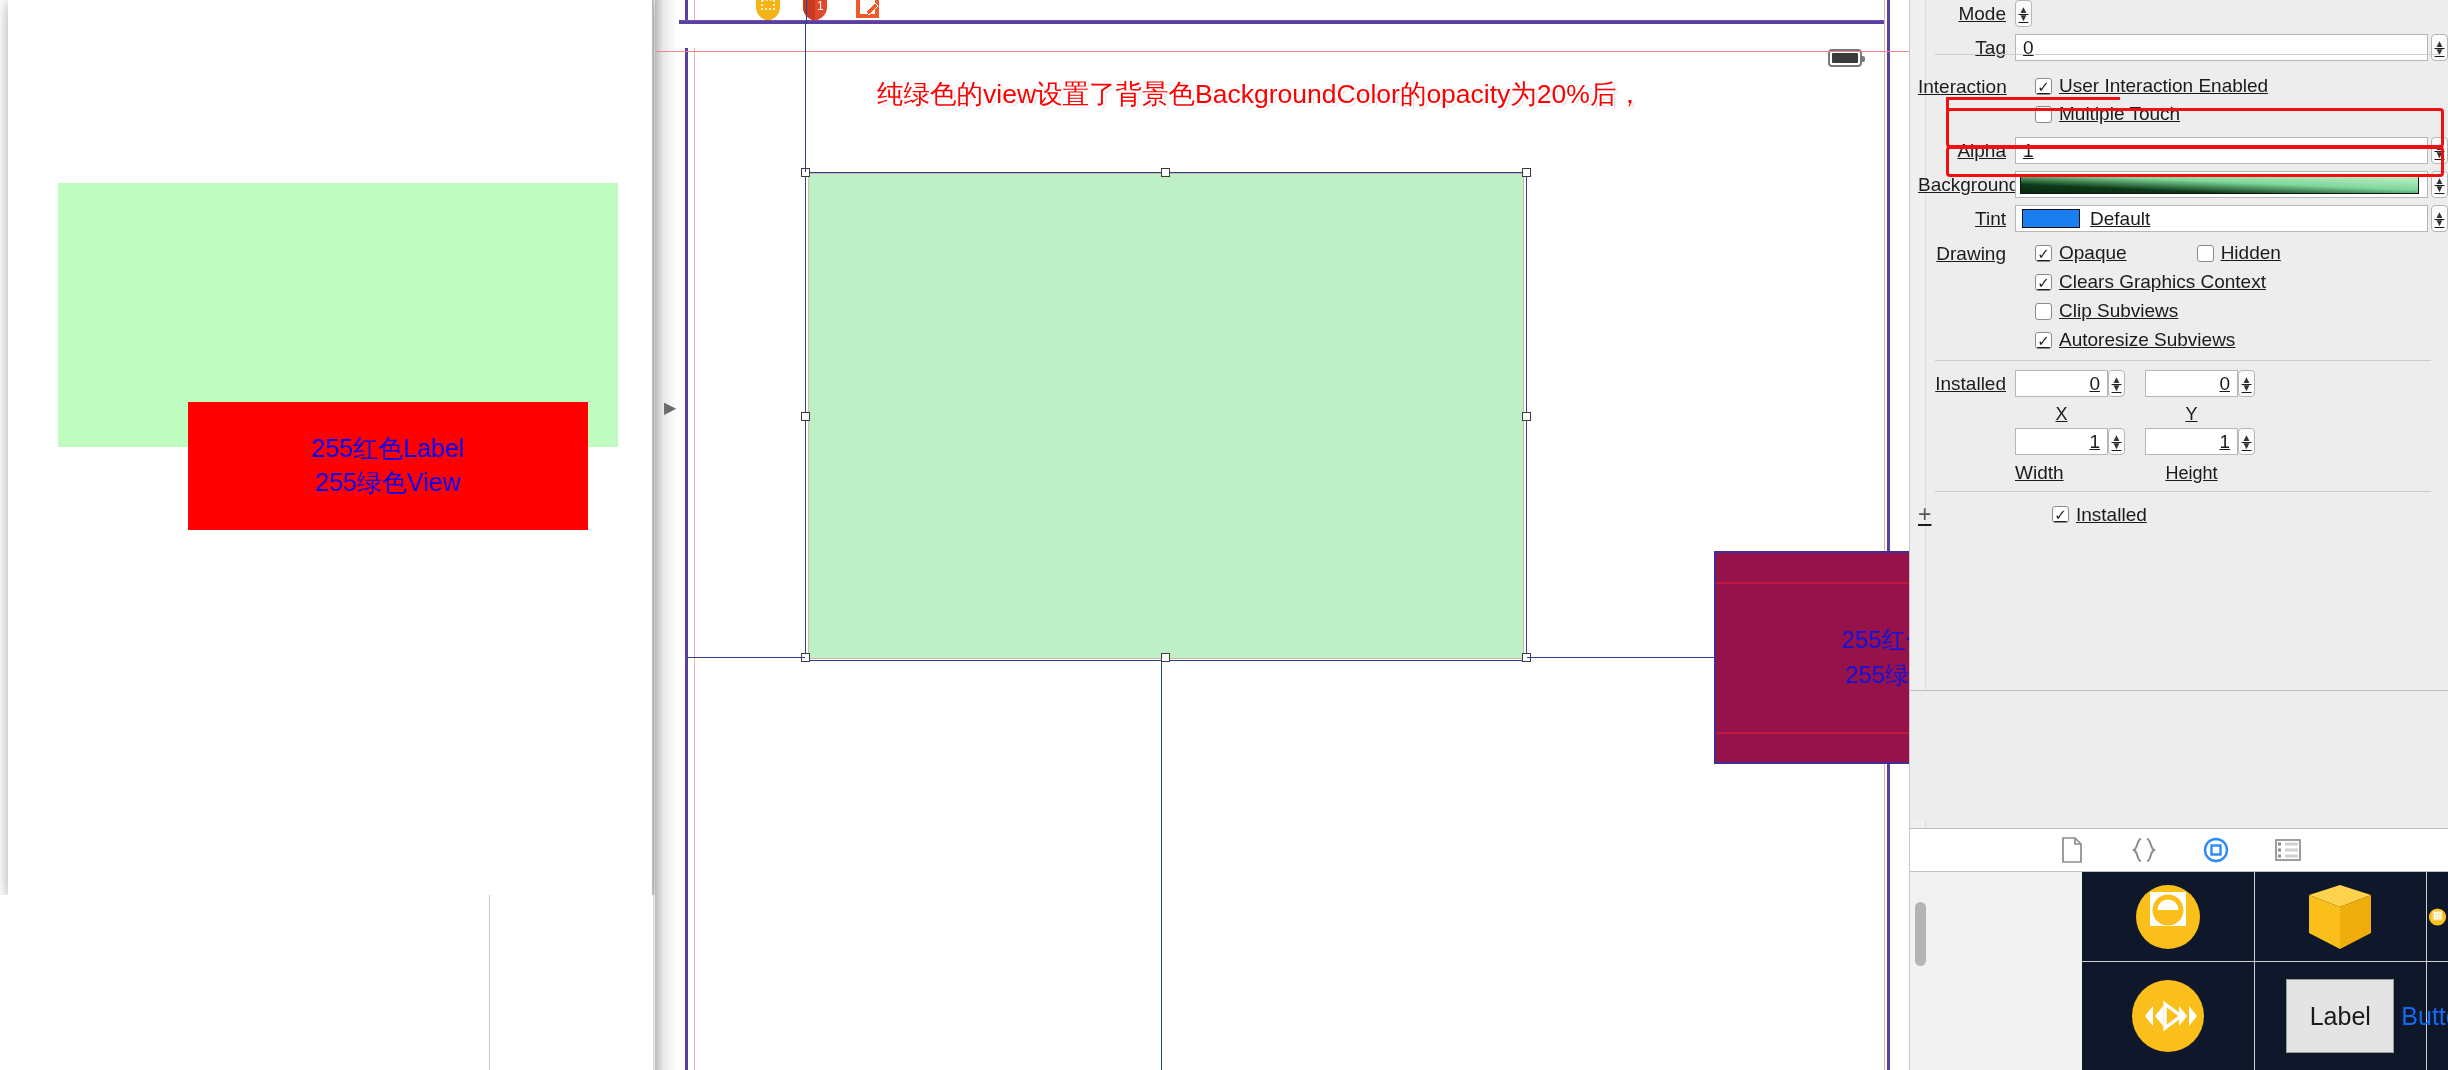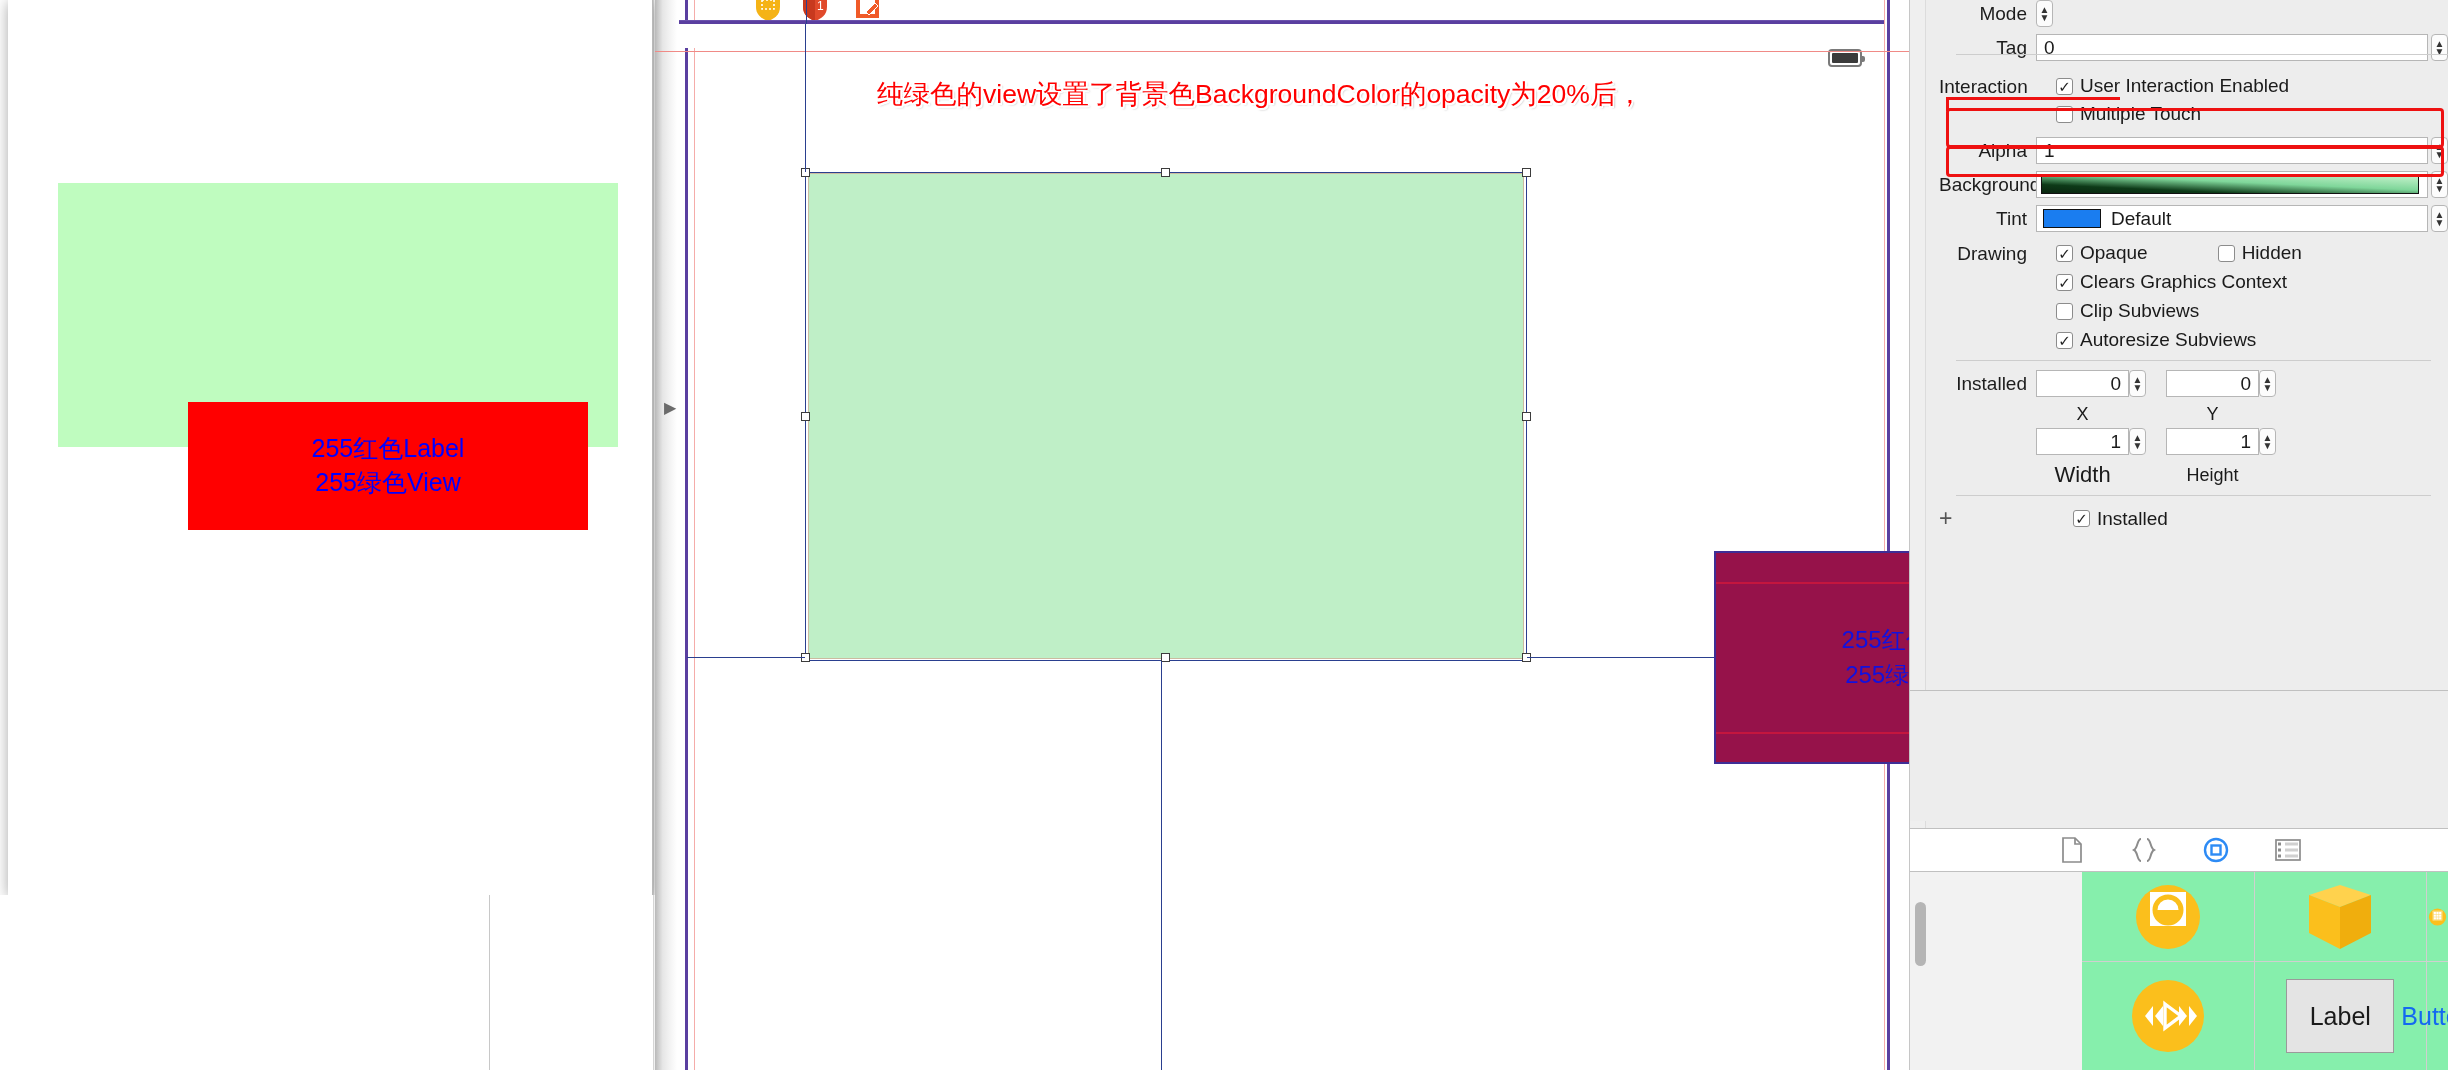--- a/index.html
+++ b/index.html
@@ -174,21 +174,21 @@
     position: absolute; left: 1909px; top: 0; width: 539px; height: 1070px;
     background: #EDEDED;
     border-left: 1px solid #c6c6c6;
     font-size: 19px;
     color: #1a1a1a;
   }
   #insp-scroll-track {
     position: absolute; left: 0px; top: 0; width: 16px; height: 845px;
     background: #EFEFEF; border-right: 1px solid #dcdcdc;
   }
-  #insp-body { position: absolute; left: 29px; top: 0; right: 0; }
+  #insp-body { position: absolute; left: 8px; top: 0; right: 0; text-decoration: underline; }
 
   .row { display: flex; align-items: center; margin-bottom: 7px; }
   .row-label {
     width: 97px; text-align: right; padding-right: 9px;
     font-size: 19px; color: #1c1c1c; flex: 0 0 auto;
   }
   .field {
     background: #ffffff; border: 1px solid #b6b6b6;
     height: 27px; display: flex; align-items: center;
     padding: 0 7px; font-size: 19px;
@@ -249,21 +249,21 @@
   #insp-divider2 { position: absolute; left: 0; top: 828px; width: 539px; height: 1px; background: #c0c0c0; }
   #lib-tabs {
     position: absolute; left: 0; top: 829px; width: 539px; height: 42px;
     background: #ffffff; display: flex; align-items: center;
     justify-content: center; gap: 44px;
   }
   .lib-tab { width: 28px; height: 28px; display: flex; align-items: center; justify-content: center; }
   #insp-divider3 { position: absolute; left: 0; top: 871px; width: 539px; height: 1px; background: #c0c0c0; }
   #lib-grid {
     position: absolute; left: 0; top: 872px; width: 539px; height: 198px;
-    background: #86efac;
+    background: #0f172a;
     display: grid; grid-template-columns: repeat(3, 1fr) 22px;
     grid-template-rows: 90px 108px;
     text-align: right;
   }
   .lib-cell {
     border-right: 1px solid #cfcfcf; border-bottom: 1px solid #cfcfcf;
     display: flex; align-items: center; justify-content: center;
   }
   .lib-label-obj {
     width: 108px; height: 74px; background: #E4E4E4; border: 1px solid #9a9a9a;
@@ -512,21 +512,21 @@
         <div class="field right" style="width:93px;">
           <span>1</span>
         </div>
         <div class="stepper">
             <span>▲</span>
             <span>▼</span>
           </div>
       </div>
       <div class="row">
         <div class="row-label"></div>
-        <div style="width:93px; text-align:center; font-size:22px;">Width</div>
+        <div style="width:93px; font-size:19px;">Width</div>
         <div style="width:37px;"></div>
         <div style="width:93px; text-align:center; font-size:18px;">Height</div>
       </div>
 
       <div class="sep" style="margin-left:17px; margin-right:17px; margin-top:6px;"></div>
 
       <div class="row">
         <div style="width:40px; text-align:left; padding-left:0px; font-size:23px; color:#555;">+</div>
         <div style="width:74px;"></div>
         <div class="chkrow">

